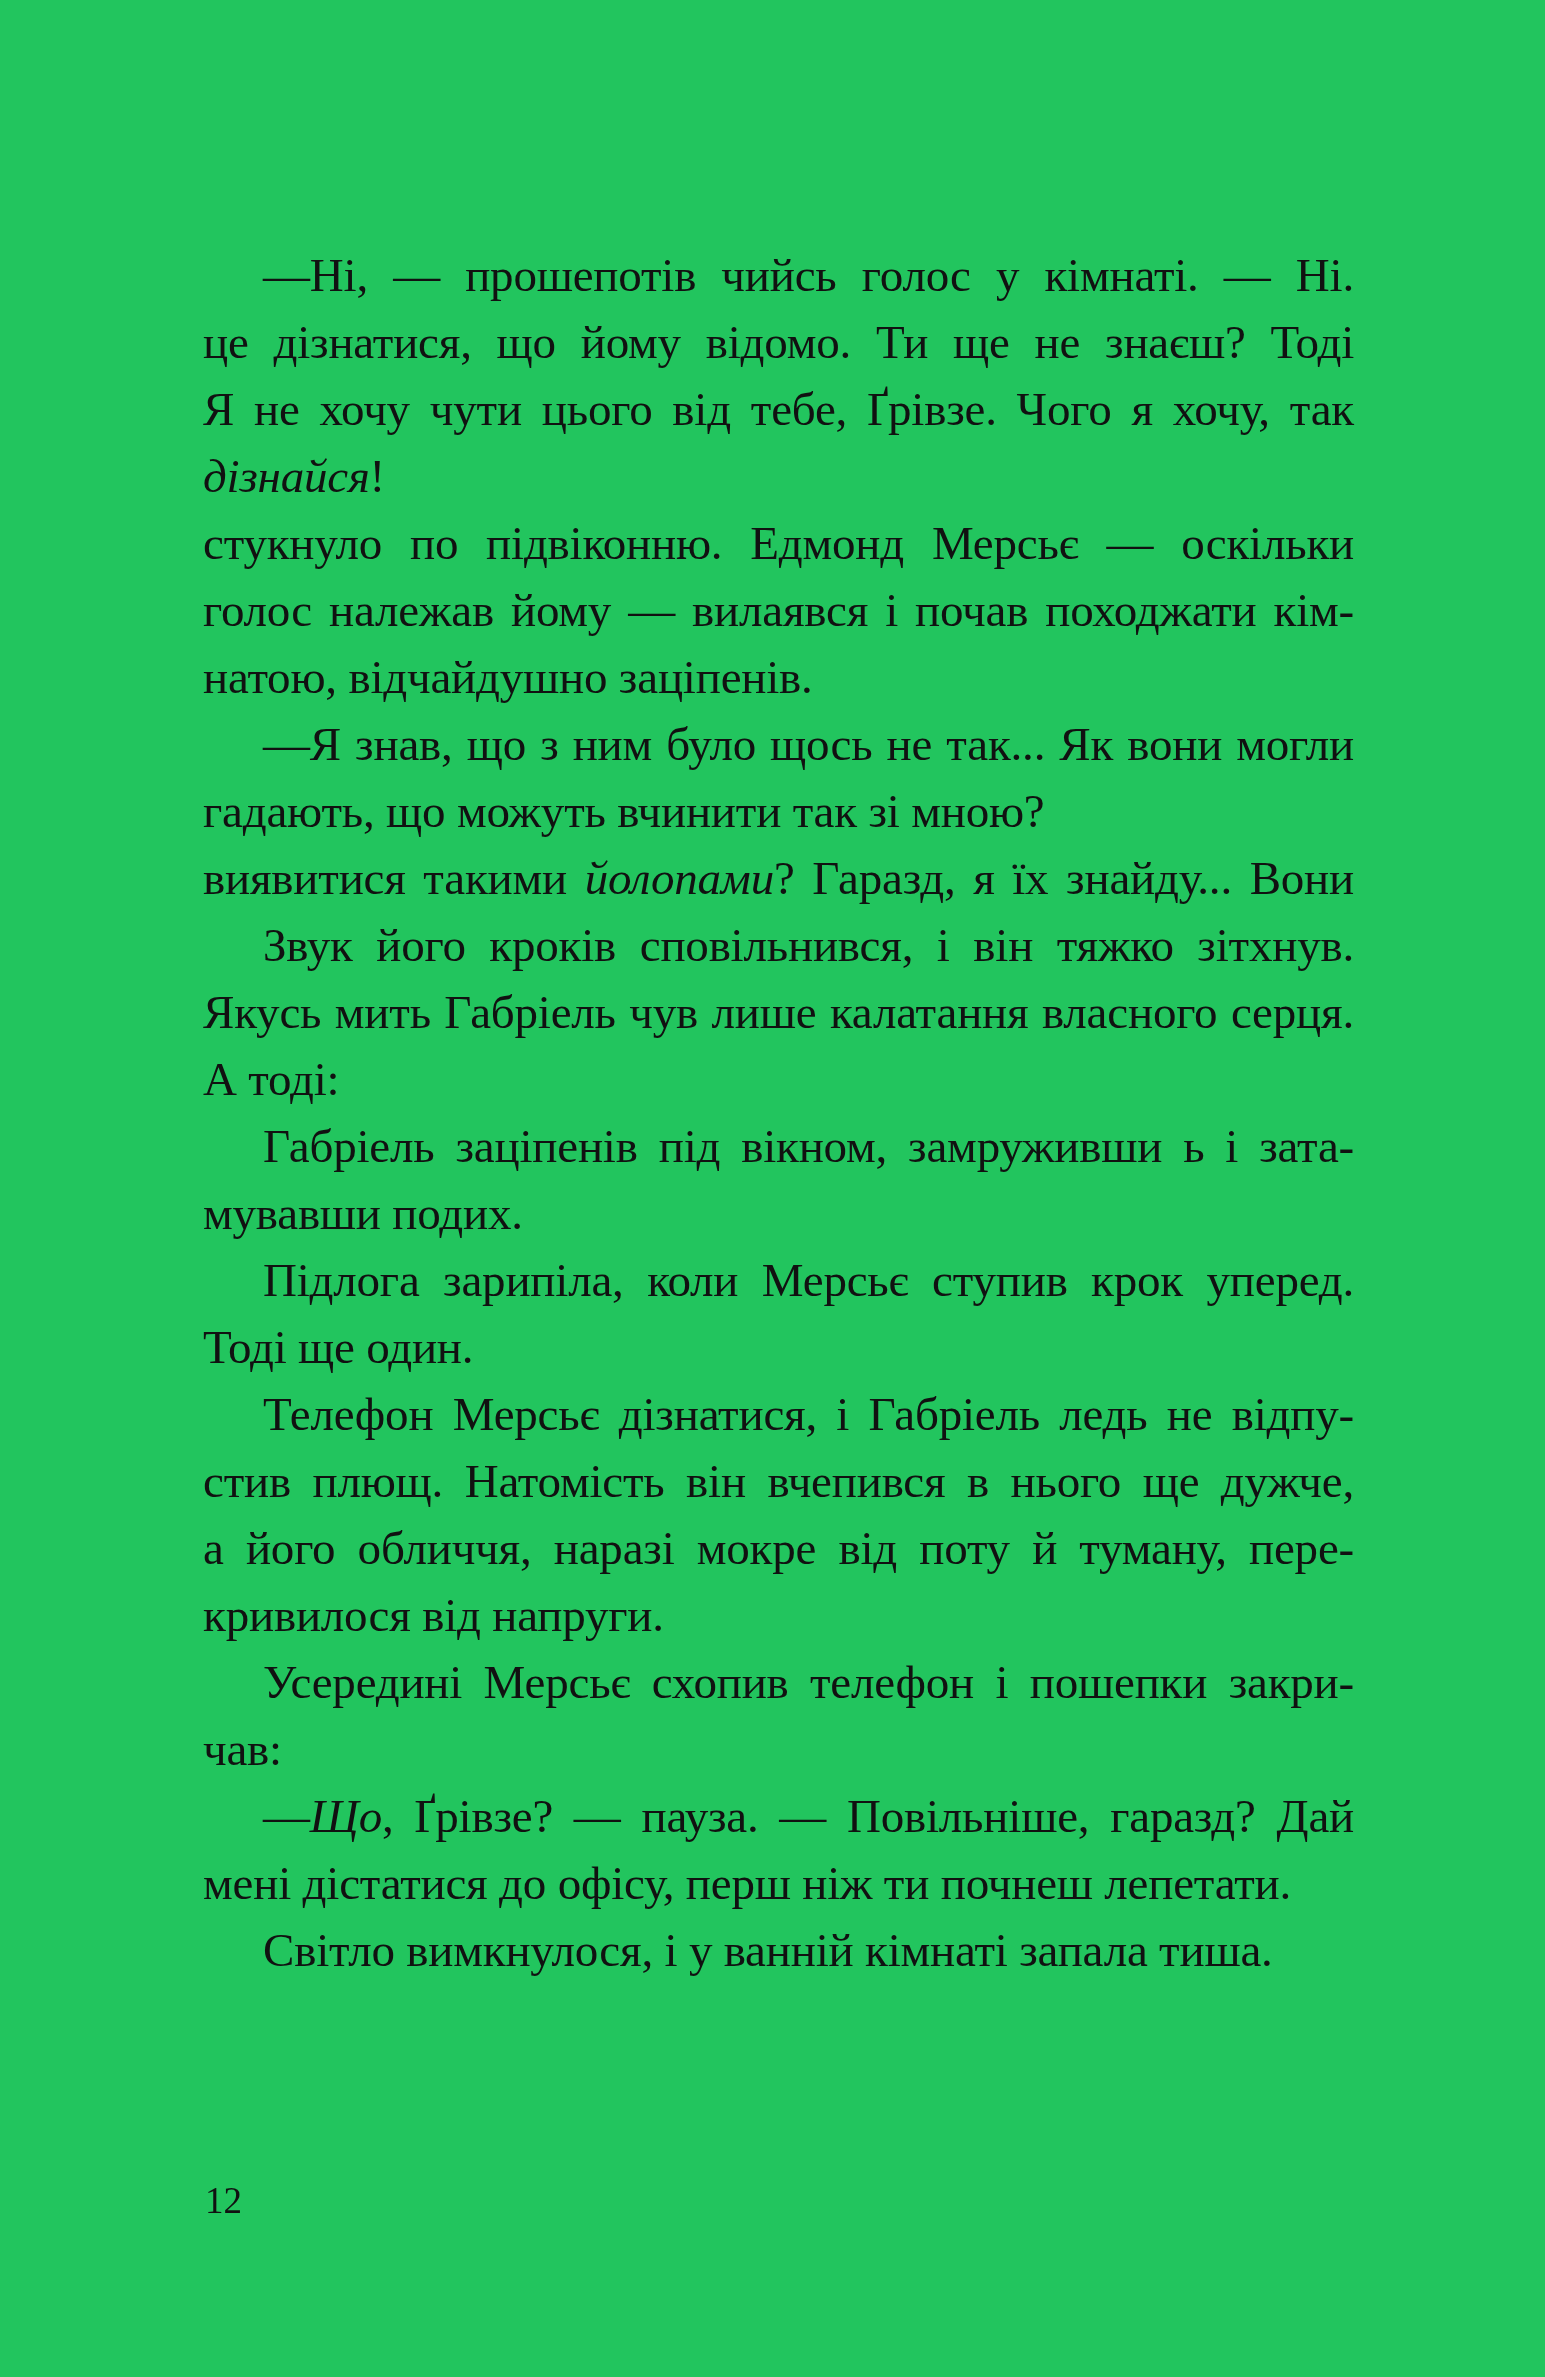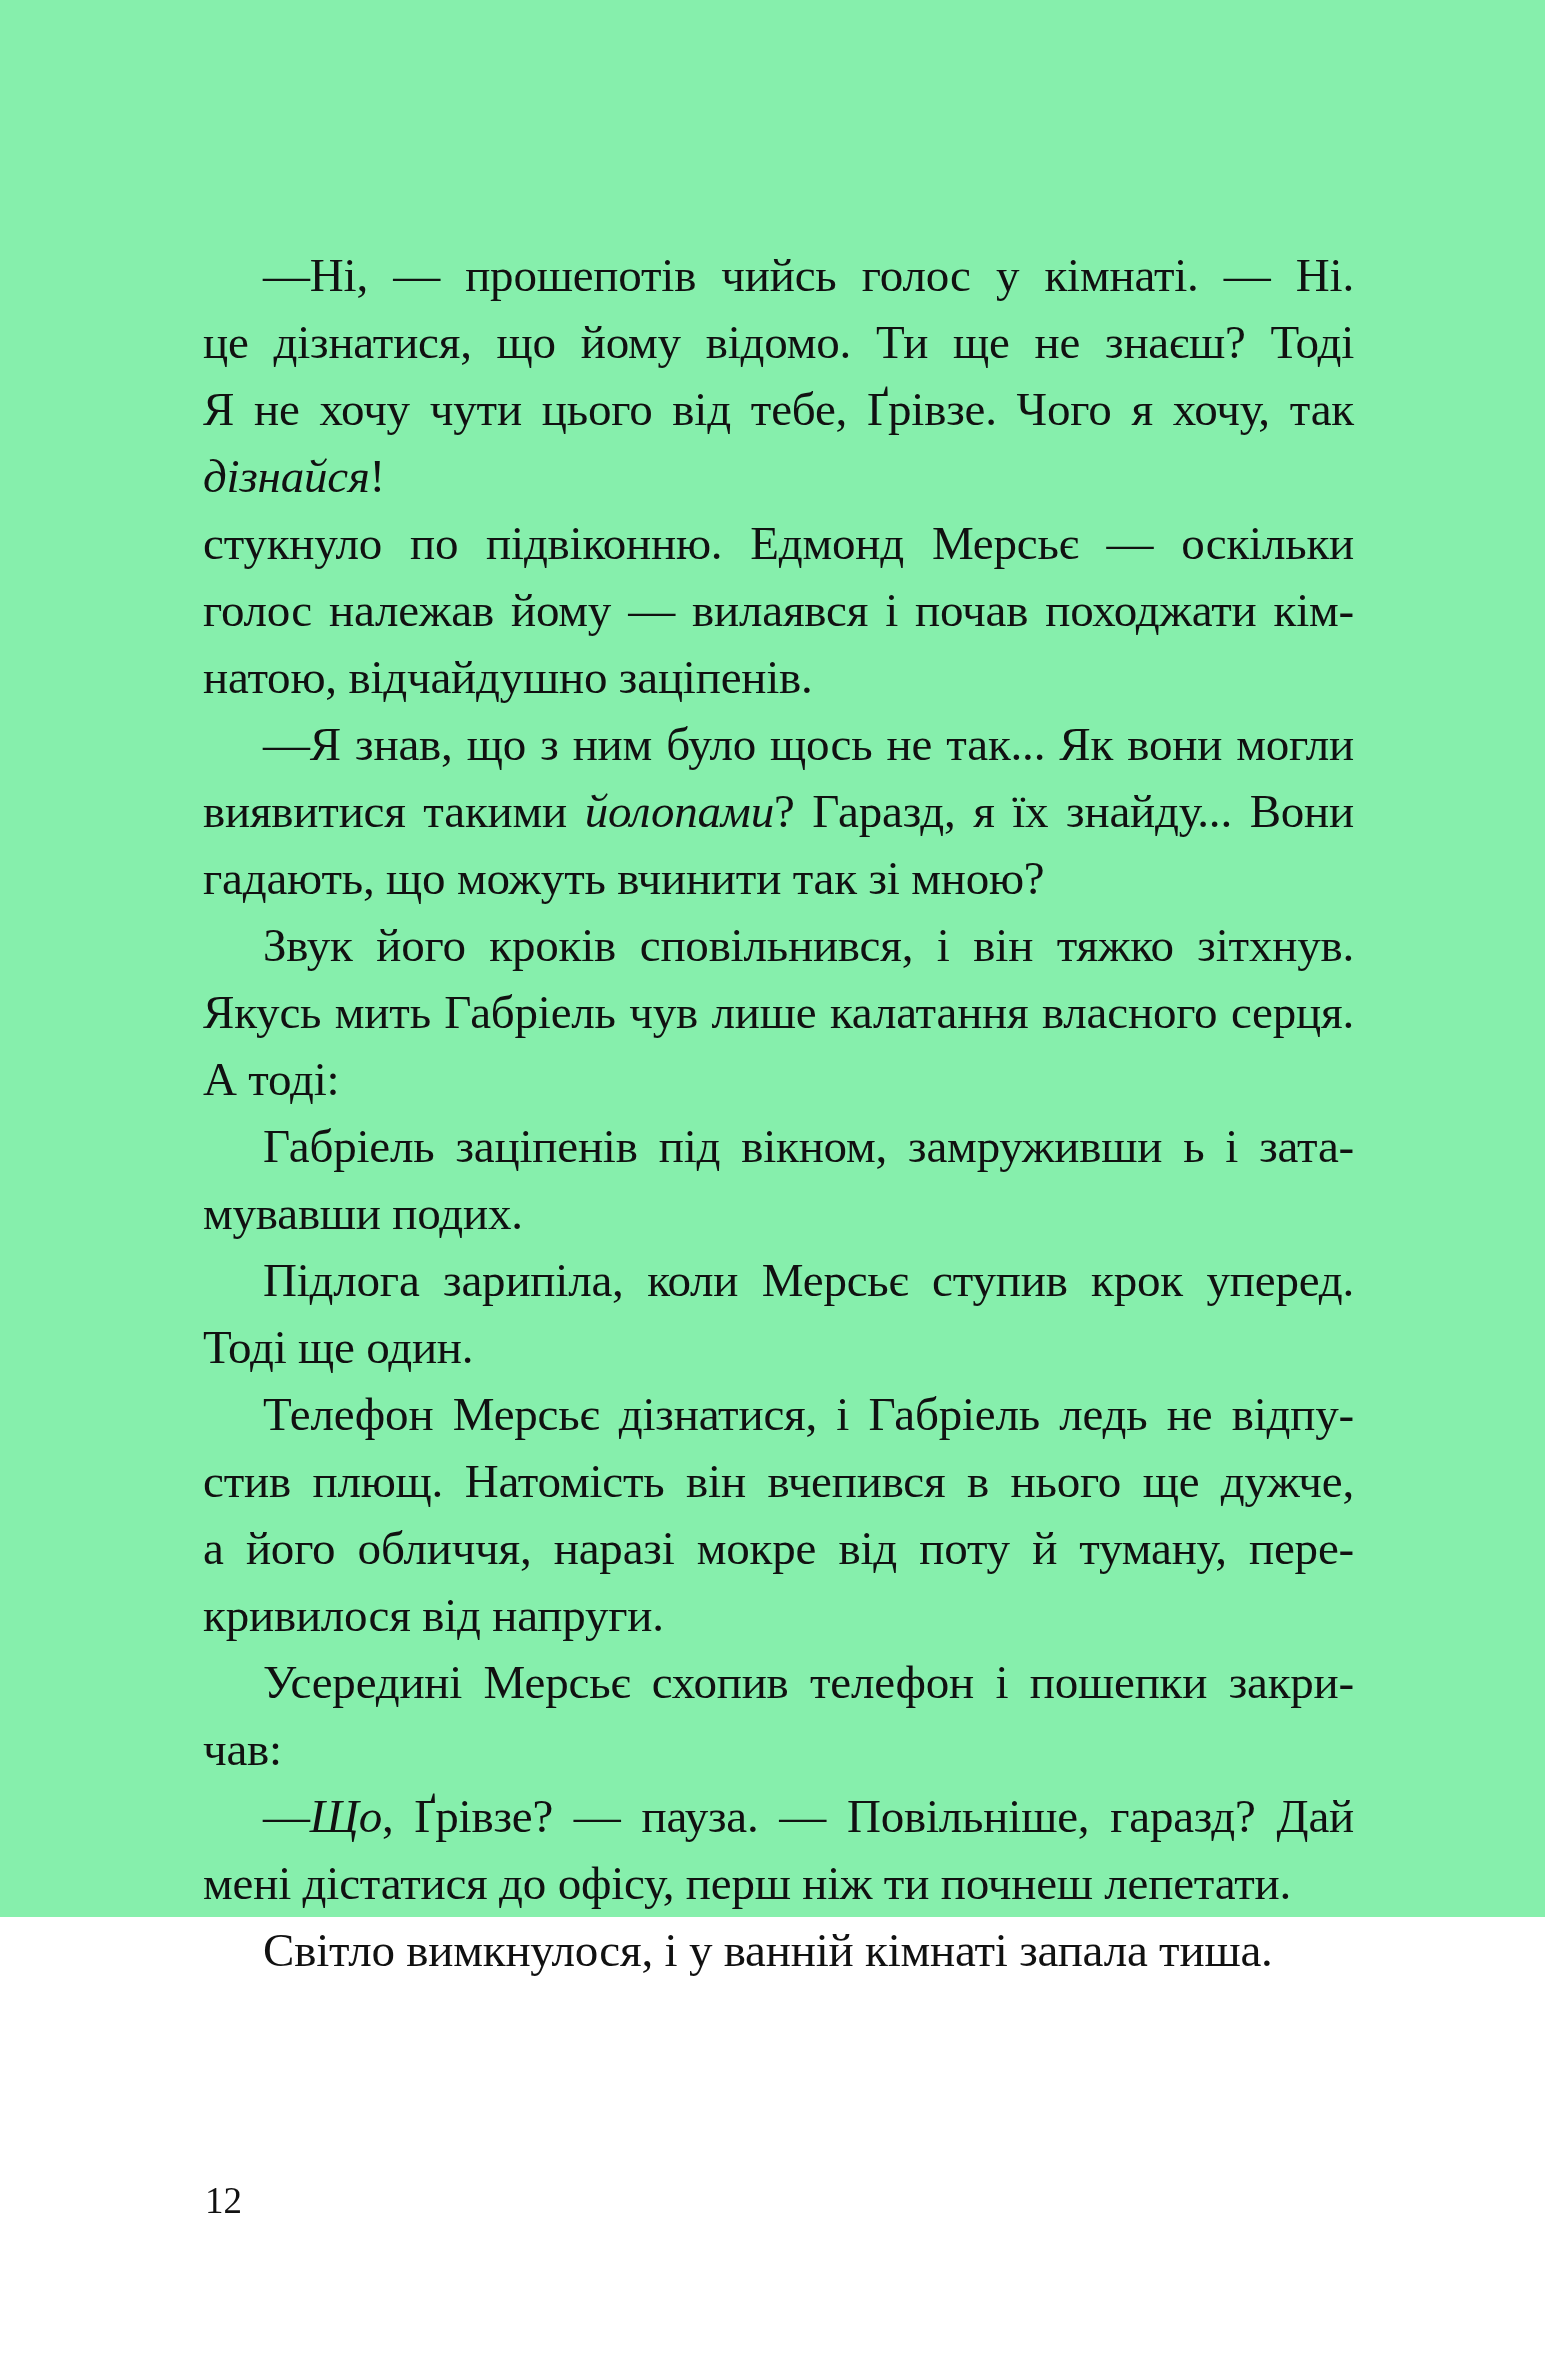--- a/index.html
+++ b/index.html
@@ -12,22 +12,22 @@
       height: 2377px;
       position: relative;
       overflow: hidden;
       color: #111111;
       font-family: "Liberation Serif", "DejaVu Serif", serif;
     }
     .page {
       position: absolute;
       left: 0; top: 0;
       width: 1546px;
-      height: 1917px;
-      background: #86efac;
+      height: 2377px;
+      background: #22c55e;
       font-family: Liberation Serif, serif;
     }
     .text-block {
       position: absolute;
       left: 203px;
       top: 242px;
       width: 1151px;
       font-size: 47px;
       line-height: 67px;
       letter-spacing: -0.2px;
@@ -67,22 +67,22 @@
         <span class="line"><span class="seg">Я не хочу чути цього від тебе, Ґрівзе. Чого я хочу, так</span></span>
         <span class="line last"><span class="seg it">дізнайся</span><span class="seg">!</span></span>
       </div>
       <div>
         <span class="line"><span class="seg">стукнуло по підвіконню. Едмонд Мерсьє — оскільки</span></span>
         <span class="line"><span class="seg">голос належав йому — вилаявся і почав походжати кім-</span></span>
         <span class="line last"><span class="seg">натою, відчайдушно заціпенів.</span></span>
       </div>
       <div>
         <span class="line indent"><span class="seg">—Я знав, що з ним було щось не так... Як вони могли</span></span>
+        <span class="line last"><span class="seg">гадають, що можуть вчинити так зі мною?</span></span>
         <span class="line"><span class="seg">виявитися такими </span><span class="seg it">йолопами</span><span class="seg">? Гаразд, я їх знайду... Вони</span></span>
-        <span class="line last"><span class="seg">гадають, що можуть вчинити так зі мною?</span></span>
       </div>
       <div>
         <span class="line indent"><span class="seg">Звук його кроків сповільнився, і він тяжко зітхнув.</span></span>
         <span class="line"><span class="seg">Якусь мить Габріель чув лише калатання власного серця.</span></span>
         <span class="line last"><span class="seg">А тоді:</span></span>
       </div>
       <div>
         <span class="line indent"><span class="seg">Габріель заціпенів під вікном, замруживши ь і зата-</span></span>
         <span class="line last"><span class="seg">мувавши подих.</span></span>
       </div>

